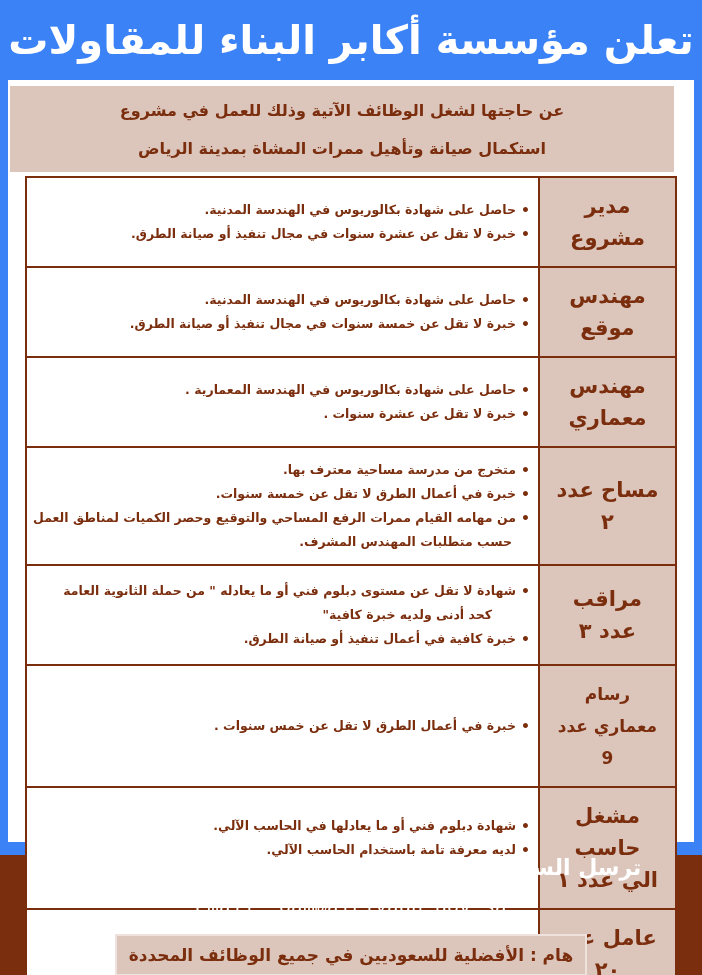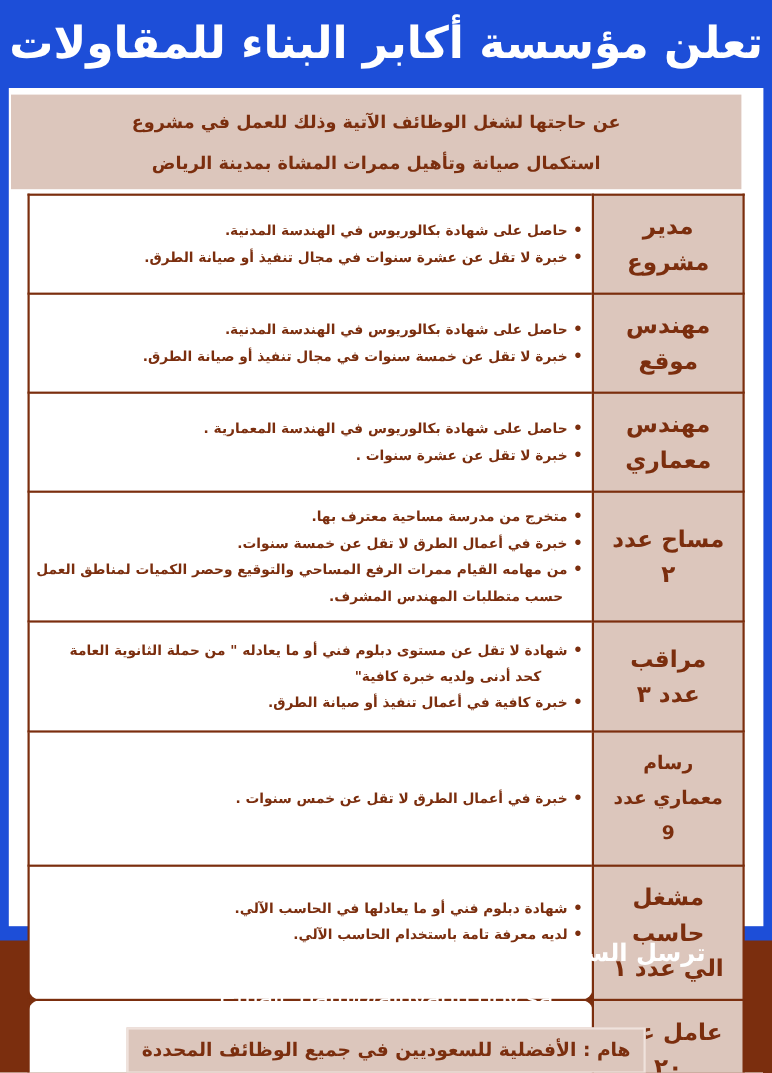--- a/index.html
+++ b/index.html
@@ -2,21 +2,21 @@
 <html lang="ar" dir="rtl"><head>
   <meta charset="utf-8">
   <style>
     html, body { margin: 0; padding: 0; }
     body {
       width: 702px; height: 975px; overflow: hidden;
       background: #7b2e0e;
       font-family: "DejaVu Sans", sans-serif;
       direction: rtl;
     }
-    .ad { position: relative; width: 702px; height: 855px; background: #1d4ed8; }
+    .ad { position: relative; width: 702px; height: 855px; background: #3b82f6; }
     .title-bar {
       position: absolute; top: 0; left: 0; width: 702px; height: 80px;
       display: flex; align-items: center; justify-content: center;
       color: #ffffff; font-weight: bold; font-size: 40px; letter-spacing: 0;
     }
     .inner {
       position: absolute; top: 80px; left: 8px; width: 686px; height: 762px;
       background: #ffffff;
     }
     .subtitle {
@@ -28,36 +28,36 @@
     .subtitle div { white-space: nowrap; }
     .jobs {
       position: absolute; top: 96px; left: 17px; width: 652px;
       border-collapse: collapse;
     }
     .jobs td { border: 2.5px solid #7b2e0e; padding: 12px; vertical-align: middle; }
     .jobs td.title {
       width: 124px; background: #dcc6bc; color: #7b2e0e;
       font-weight: bold; font-size: 21px; text-align: center; line-height: 32px;
     }
-    .jobs td.reqs { background: #ffffff; padding: 4px 8px 4px 6px; border-radius: 11px; }
+    .jobs td.reqs { background: #ffffff; padding: 4px 8px 4px 6px; }
     .reqs ul { list-style: none; margin: 0; padding: 0; }
     .reqs li {
       color: #7b2e0e; font-weight: bold; font-size: 12.5px; line-height: 24px;
       position: relative; padding-right: 14px; white-space: nowrap;
     }
     .reqs li::before {
       content: "\2022"; position: absolute; right: 0; top: 0; font-size: 14px;
     }
     .reqs li .cont { display: block; padding-right: 4px; }
     .footer {
       position: absolute; top: 842px; left: 0; width: 702px; height: 133px;
       text-align: center; color: #ffffff;
     }
     .fax { font-weight: bold; font-size: 22px; margin-top: 8px; height: 36px; line-height: 36px; }
-    .email { font-family: Liberation Sans, sans-serif; font-size: 24px; margin-top: 4px; height: 36px; line-height: 36px; }
+    .email { font-family: Liberation Mono, monospace; font-size: 20px; margin-top: 4px; height: 36px; line-height: 36px; }
     .note {
       margin: 8px auto 0; width: 468px; height: 38px; line-height: 38px;
       background: #dcc6bc; color: #7b2e0e; font-weight: bold; font-size: 17px;
       border: 2px solid #efe2dc;
     }
   </style>
 </head>
 <body>
 
 <div class="ad">

